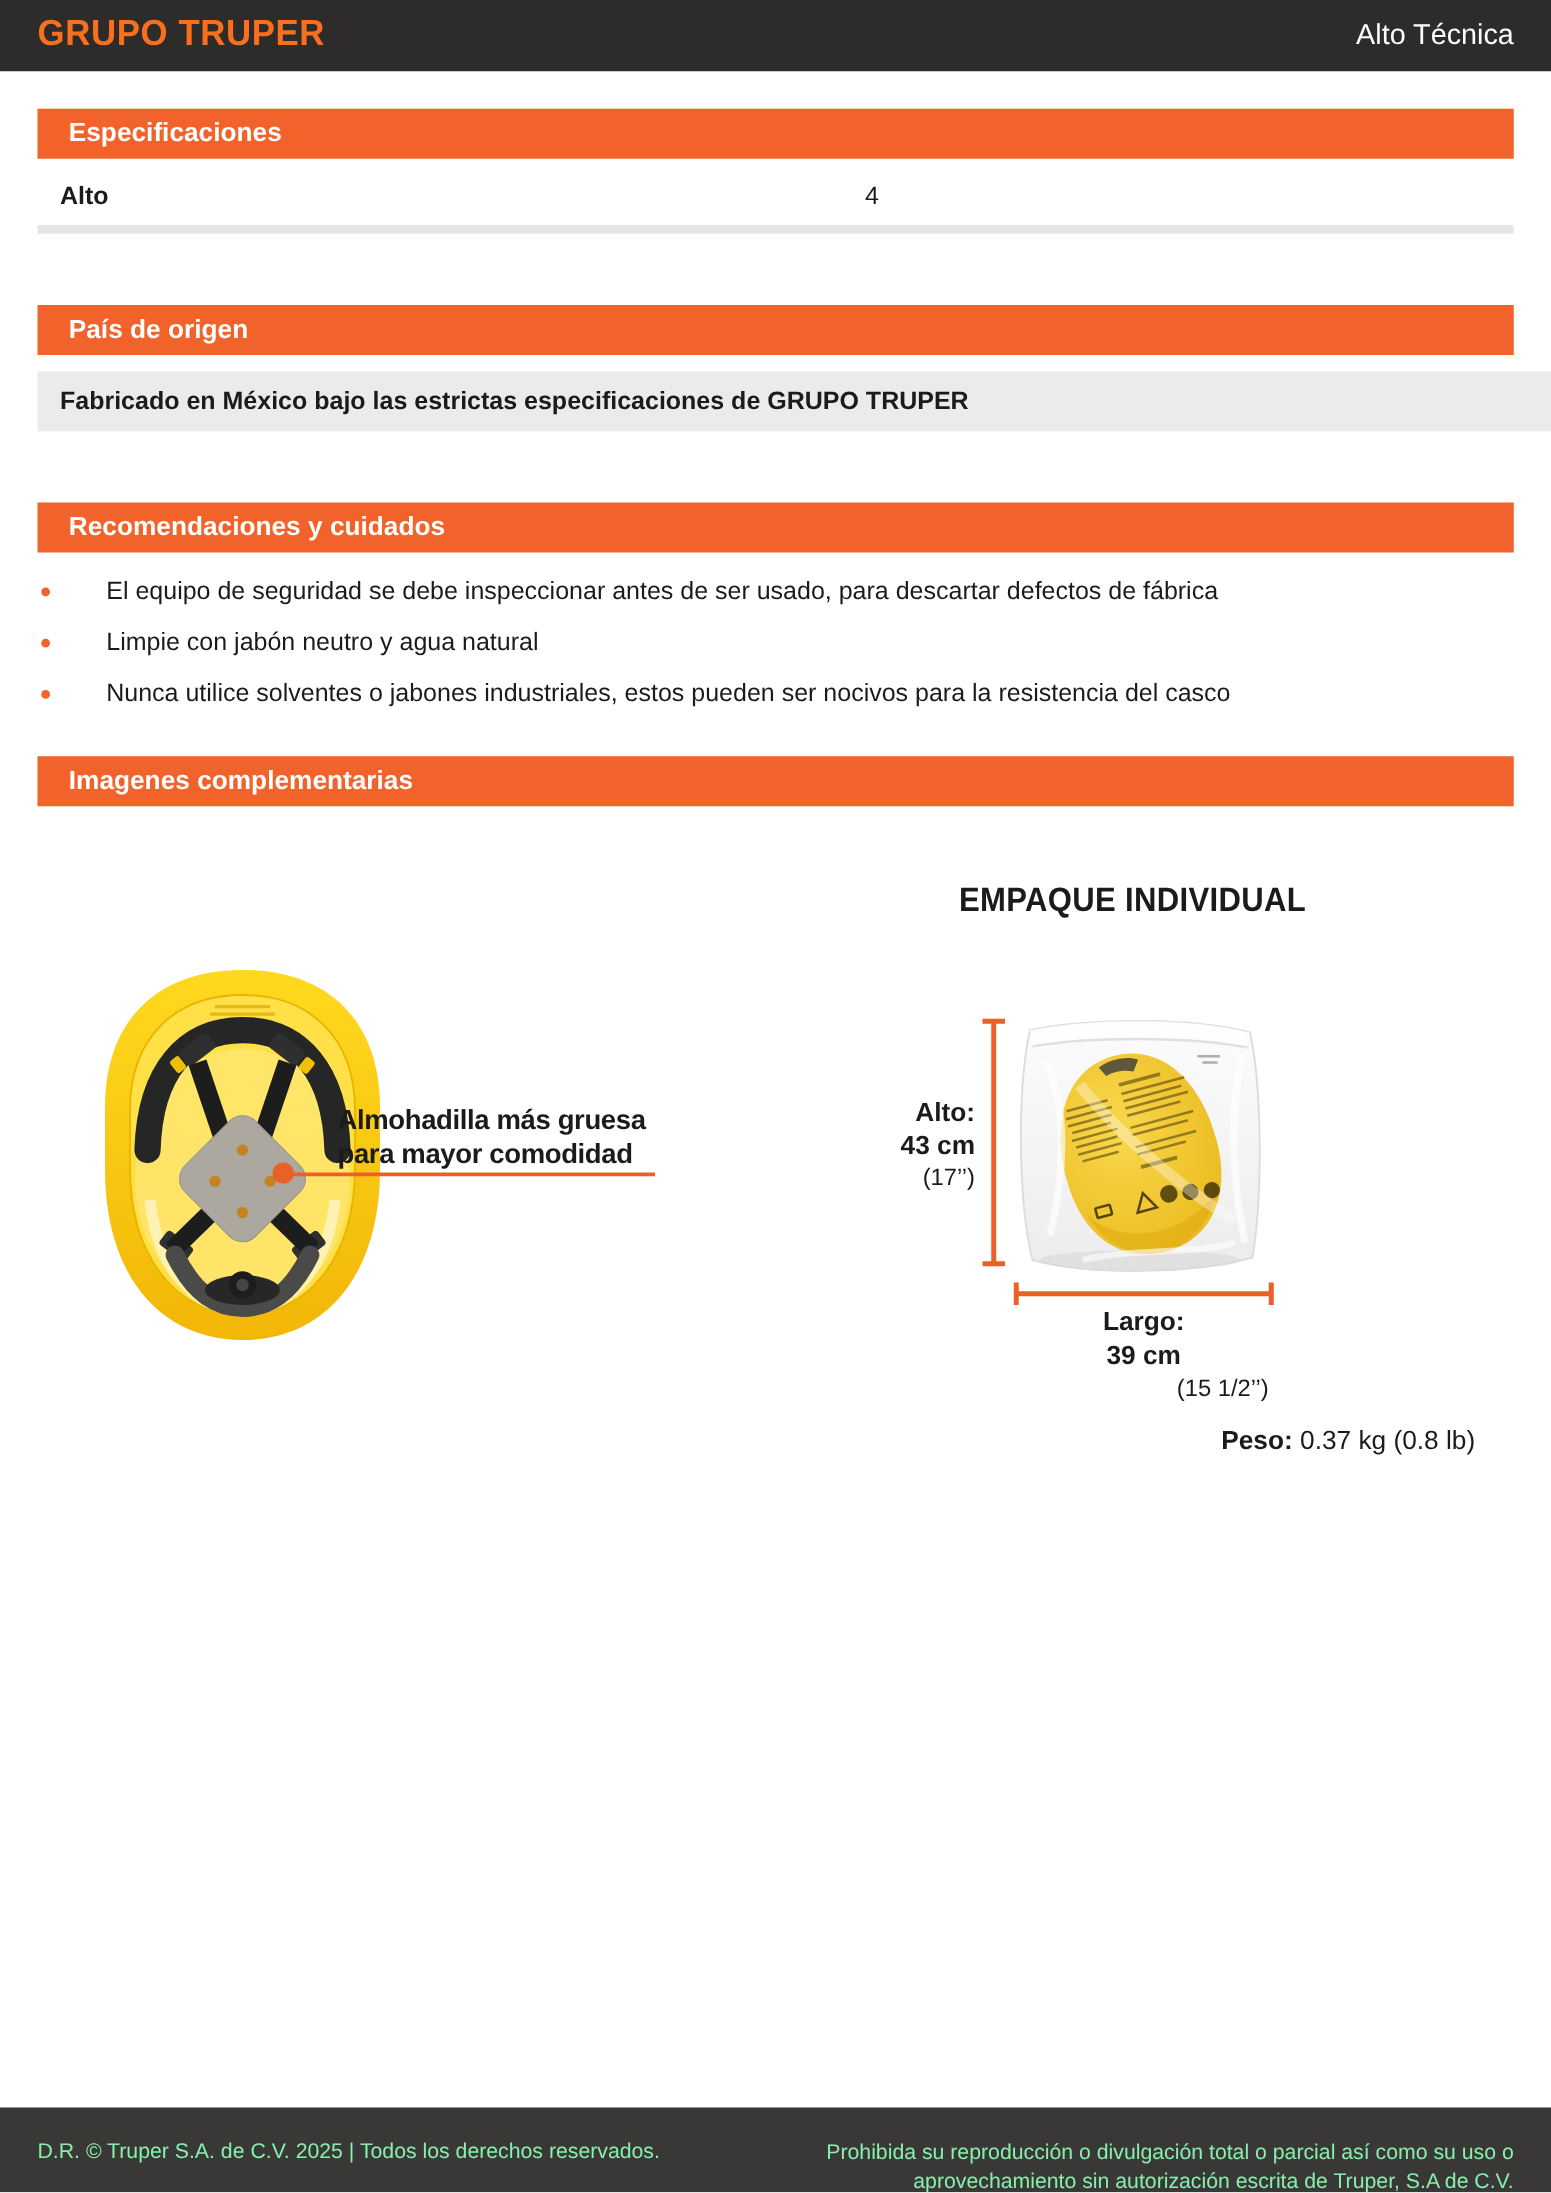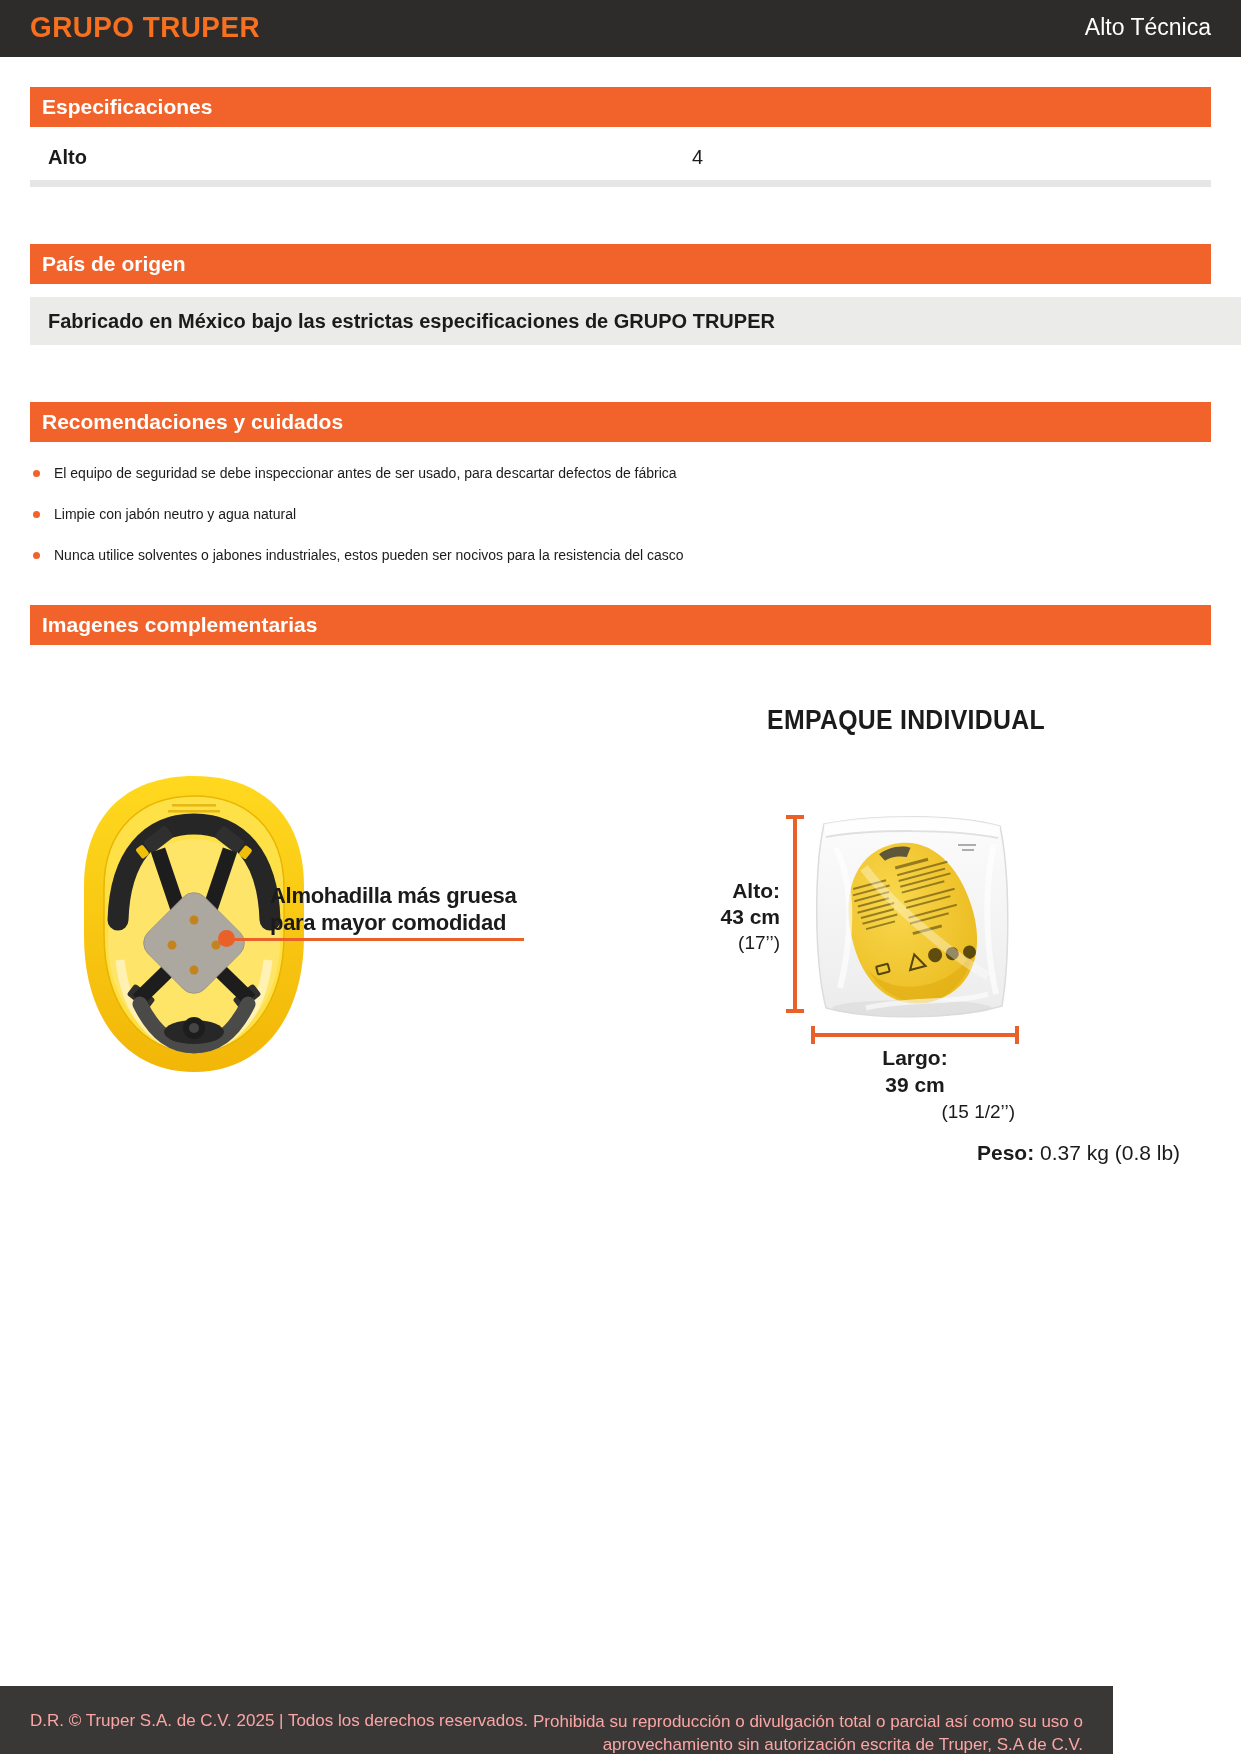--- a/index.html
+++ b/index.html
@@ -8,36 +8,36 @@
     font-family:"Liberation Sans","DejaVu Sans",sans-serif;color:#1b1b1b;overflow:hidden;
   }
   
   .hdr{position:absolute;left:0;top:0;width:1241px;height:57px;background:#2d2c2b;}
   .brand{position:absolute;left:30px;top:11px;font-size:29px;font-weight:bold;
          color:#f8701e;letter-spacing:.5px;transform:scaleX(.96);transform-origin:left center;}
   .doctype{position:absolute;right:30px;top:14px;font-size:23px;color:#fdfdfd;}
   
   .banner{position:absolute;left:30px;width:1181px;height:40px;background:#f1632b;
           color:#ffffff;font-weight:bold;font-size:21px;line-height:40px;
-          padding-left:12px;box-sizing:border-box;}
+          padding-left:25px;box-sizing:border-box;}
   #banner-esp{top:87px}
   #banner-pais{top:244px}
   #banner-rec{top:402px}
   #banner-img{top:605px}
   
   .spec-label{position:absolute;left:48px;top:146px;font-size:20px;font-weight:bold;}
   .spec-value{position:absolute;left:692px;top:146px;font-size:20px;}
   .spec-rule{position:absolute;left:30px;top:180px;width:1181px;height:7px;background:#e6e6e6;}
   
   .origin-row{position:absolute;left:30px;top:297px;width:1221px;height:48px;background:#ebebea;}
   .origin-text{position:absolute;left:18px;top:0;line-height:48px;font-size:20px;font-weight:bold;}
   
   .bullet{position:absolute;left:33px;width:1160px;display:flex;align-items:flex-start;}
   .bullet .dot{flex:0 0 auto;width:7px;height:7px;border-radius:50%;background:#f1632b;margin:9px 14px 0 0;}
-  .bullet .txt{font-size:14px;line-height:25px;}
+  .bullet .txt{font-size:20px;line-height:25px;margin-left:31px;}
   #b1{top:461px} #b2{top:502px} #b3{top:543px}
   
   .helmet-img{position:absolute;left:78px;top:768px;width:232px;height:312px;}
   .callout-text{position:absolute;left:270px;top:882px;width:254px;text-align:left;
                 font-weight:bold;font-size:22px;line-height:27px;letter-spacing:-.3px;}
   .callout-line{position:absolute;left:224px;top:938px;width:300px;height:3px;background:#ea6029;}
   .callout-dot{position:absolute;left:218px;top:930px;width:17px;height:17px;border-radius:50%;background:#ea6029;}
   .empaque-title{position:absolute;left:741px;top:705px;width:330px;text-align:center;
                  font-size:27px;font-weight:bold;letter-spacing:.3px;transform:scaleX(.92);}
   .alto{position:absolute;right:461px;top:878px;text-align:right;font-size:21px;
@@ -48,21 +48,21 @@
   #vcap-t{top:815px} #vcap-b{top:1009px}
   .bag-img{position:absolute;left:806px;top:808px;width:214px;height:222px;}
   .hline{position:absolute;left:813px;top:1033px;width:204px;height:4px;background:#ea6029;}
   .hcap{position:absolute;top:1026px;width:4px;height:18px;background:#ea6029;}
   #hcap-l{left:811px} #hcap-r{left:1015px}
   .largo{position:absolute;left:815px;top:1044px;width:200px;text-align:center;
          font-size:21px;line-height:27px;font-weight:bold;}
   .peso{position:absolute;left:977px;top:1141px;font-size:21px;}
   .peso b{font-weight:bold;}
   
-  .ftr{position:absolute;left:0;top:1686px;width:1113px;height:68px;background:#393837;color:#fca5a5;}
+  .ftr{position:absolute;left:0;top:1686px;width:1241px;height:68px;background:#393837;color:#86efac;}
   .ftr-left{position:absolute;left:30px;top:25px;font-size:17px;}
   .ftr-right{position:absolute;right:30px;top:24px;text-align:right;font-size:17px;line-height:23px;}
 </style>
 </head>
 <body>
 
 <div class="page">
 
   <div class="hdr">
     <div class="brand">GRUPO TRUPER</div>

